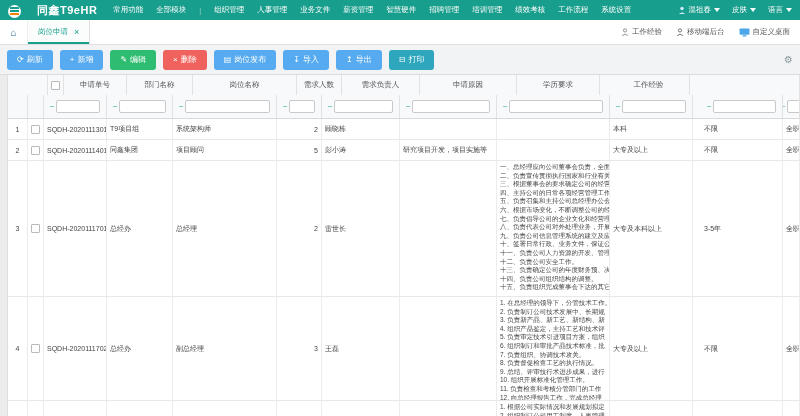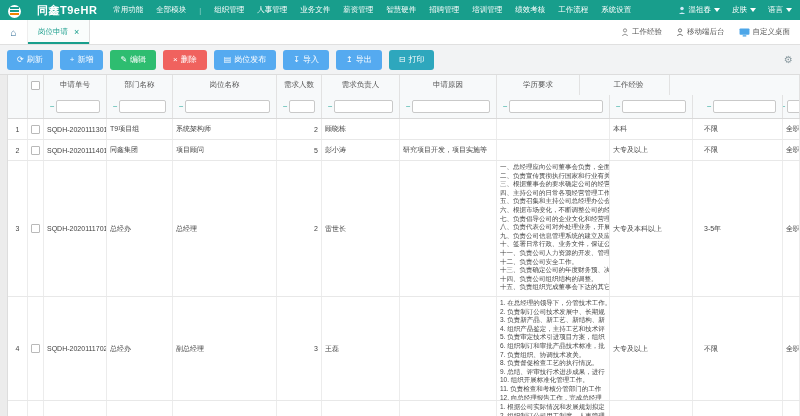--- a/index.html
+++ b/index.html
@@ -38,21 +38,21 @@
          color:#fff; font-size:8px; cursor:pointer; font-family:inherit; white-space:nowrap; }
   .btn .ic { font-size:8px; }
   .btn-blue { background:#55aaf0; } .btn-green { background:#2ebd70; } .btn-red { background:#f0625e; } .btn-teal { background:#2ea7bd; }
   .gear { margin-left:auto; color:#8a9aa0; font-size:10px; cursor:pointer; }
 
   
   .table-area { height:341px; display:flex; overflow:hidden; }
   .left-strip { width:8px; background:#ececec; border-right:1px solid #ddd; flex:0 0 8px; }
   .grid { flex:1; overflow:hidden; }
   .hrow, .frow, .drow { display:flex; align-items:stretch; }
-  .hrow { height:20px; background:#f7f9fa; }
+  .hrow { height:20px; background:#f7f9fa;padding-left:20px; }
   .frow { height:24px; background:#f7f9fa; border-bottom:1px solid #d9d9d9; }
   .cellh { display:flex; align-items:center; justify-content:center; font-size:7.5px; color:#555; border-right:1px solid #e2e2e2; overflow:hidden; white-space:nowrap; }
   .cellf { display:flex; align-items:center; justify-content:center; gap:2px; border-right:1px solid #e2e2e2; overflow:hidden; }
   .tilde { color:#1aa394; font-size:8px; }
   .cellf input { height:13px; width:calc(100% - 18px); min-width:14px; border:1px solid #c9c9c9; border-radius:2px; background:#fff; font-size:7px; padding:0 2px; outline:none; }
   .drow { border-bottom:1px solid #e8e8e8; background:#fff; }
   .cell { border-right:1px solid #ececec; font-size:7px; color:#444; overflow:hidden; display:flex; align-items:center; padding:0 3px; white-space:nowrap; }
   .cell.center { justify-content:center; } .cell.right { justify-content:flex-end; }
   .cell.top { align-items:flex-start; padding-top:2px; }
   .req { font-size:6.5px; line-height:8.6px; white-space:pre; color:#444; }

